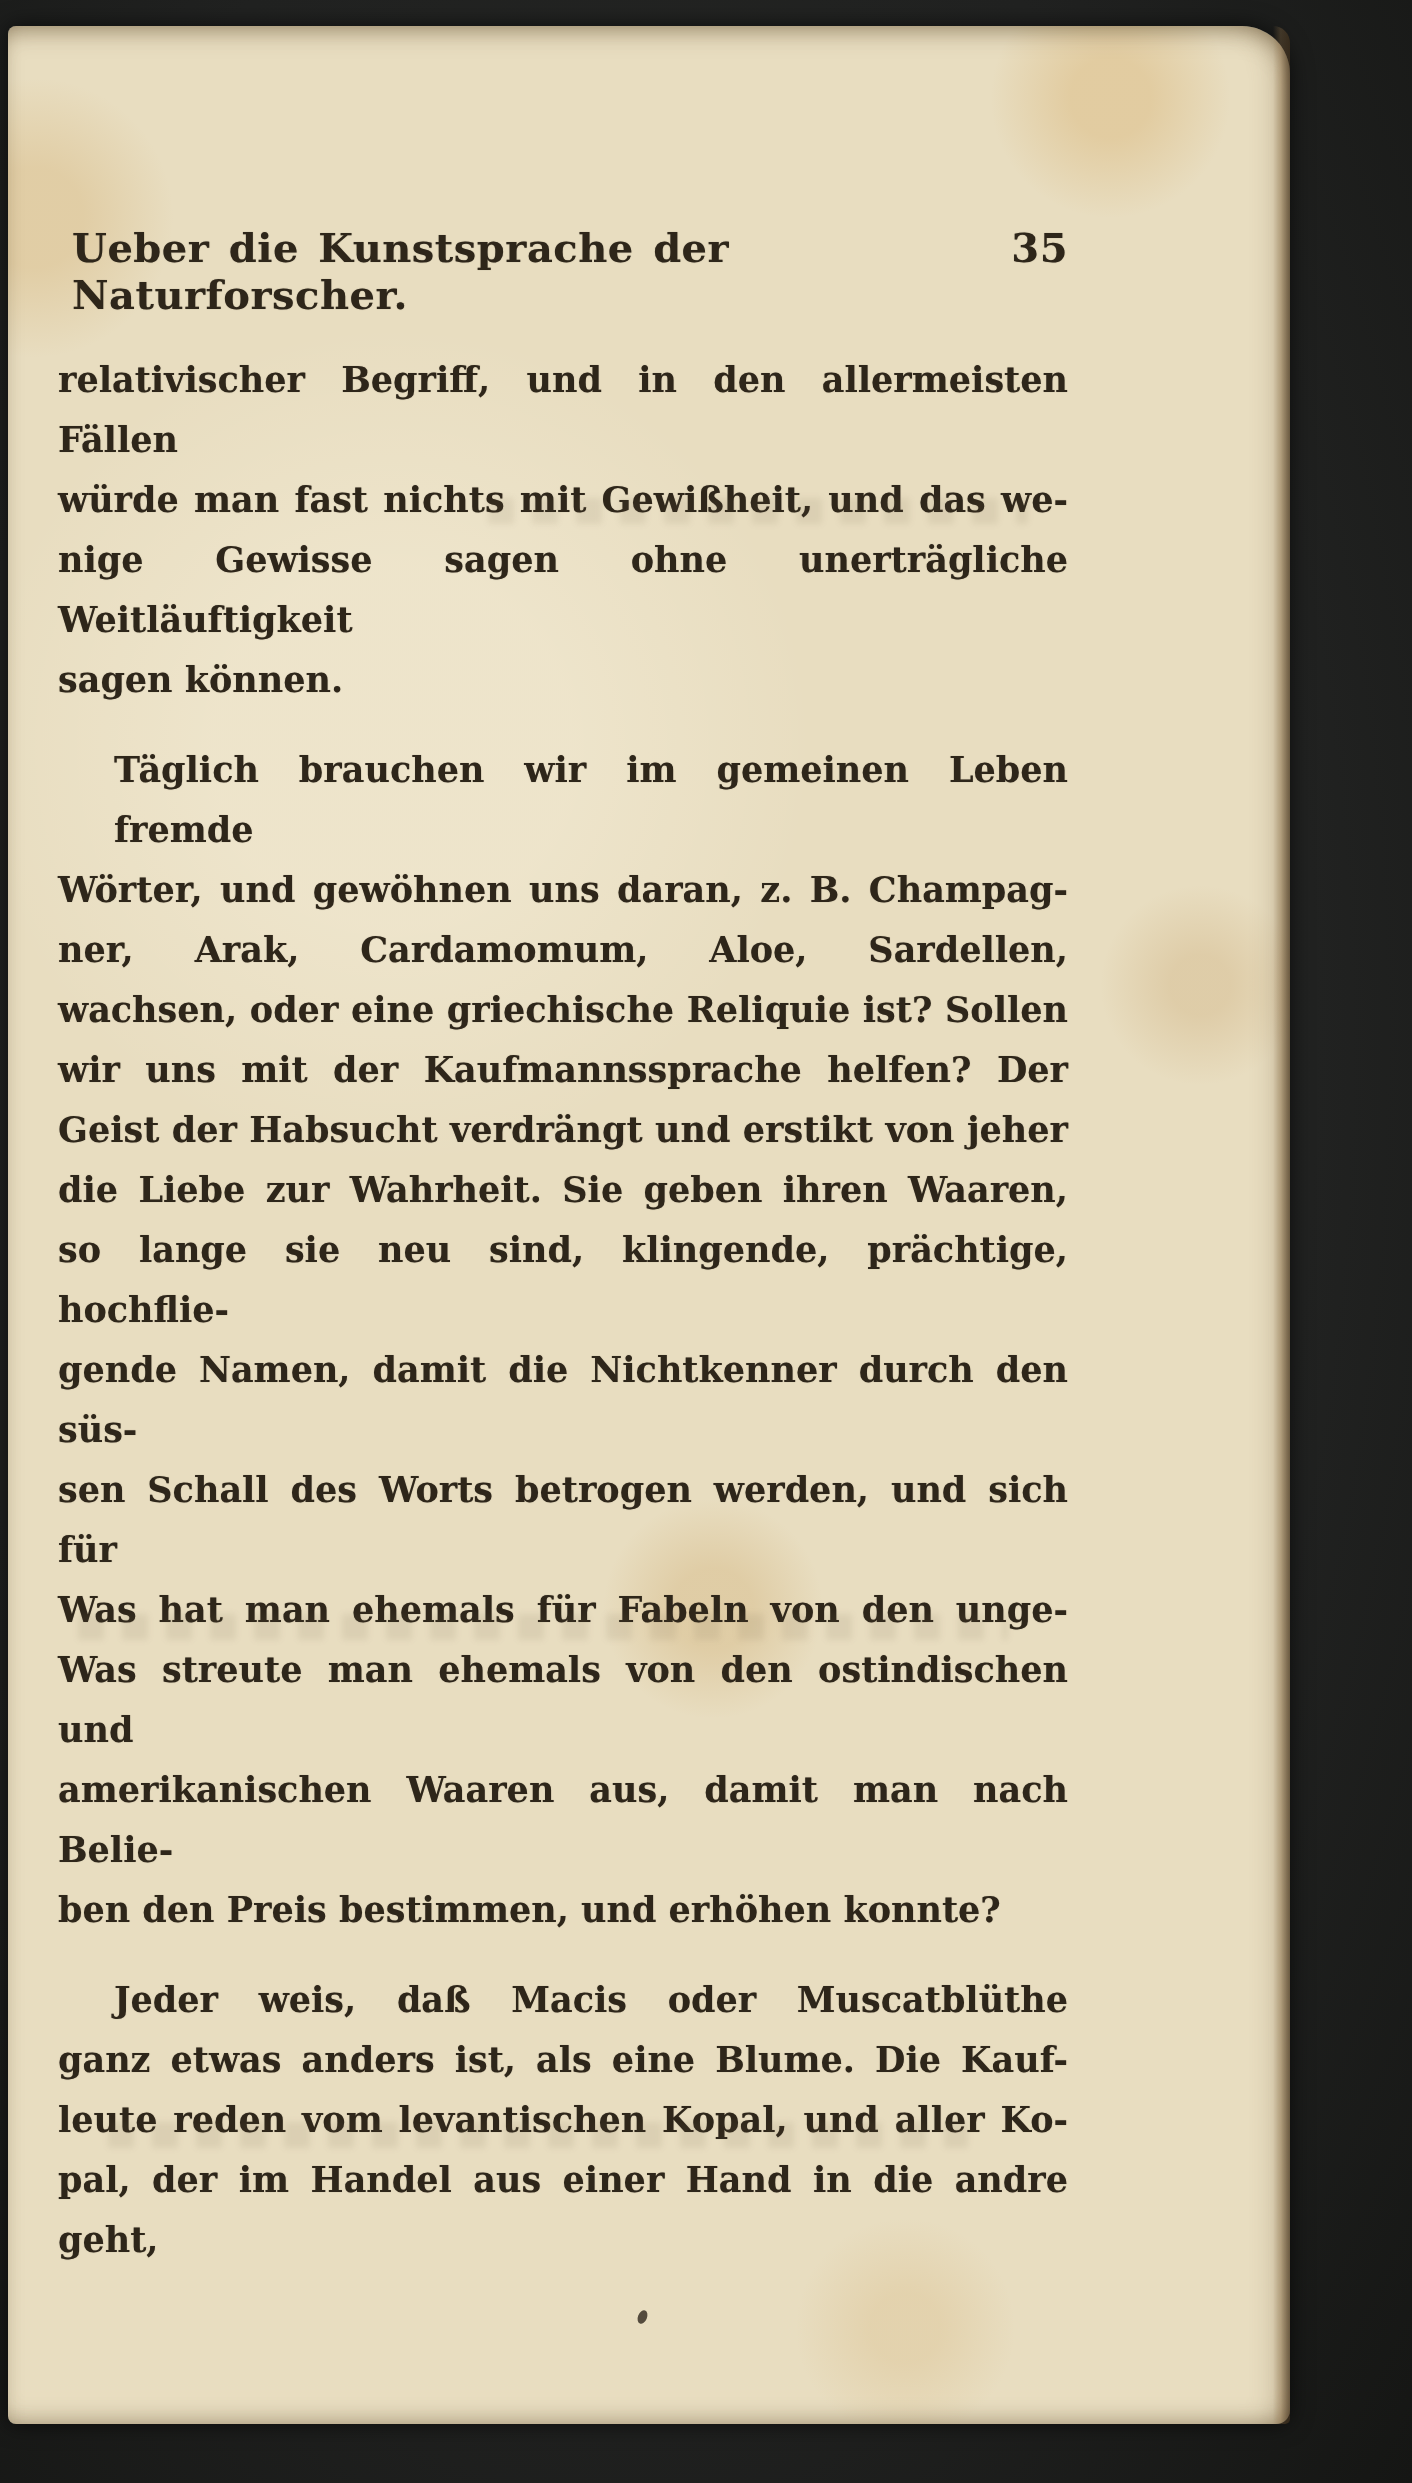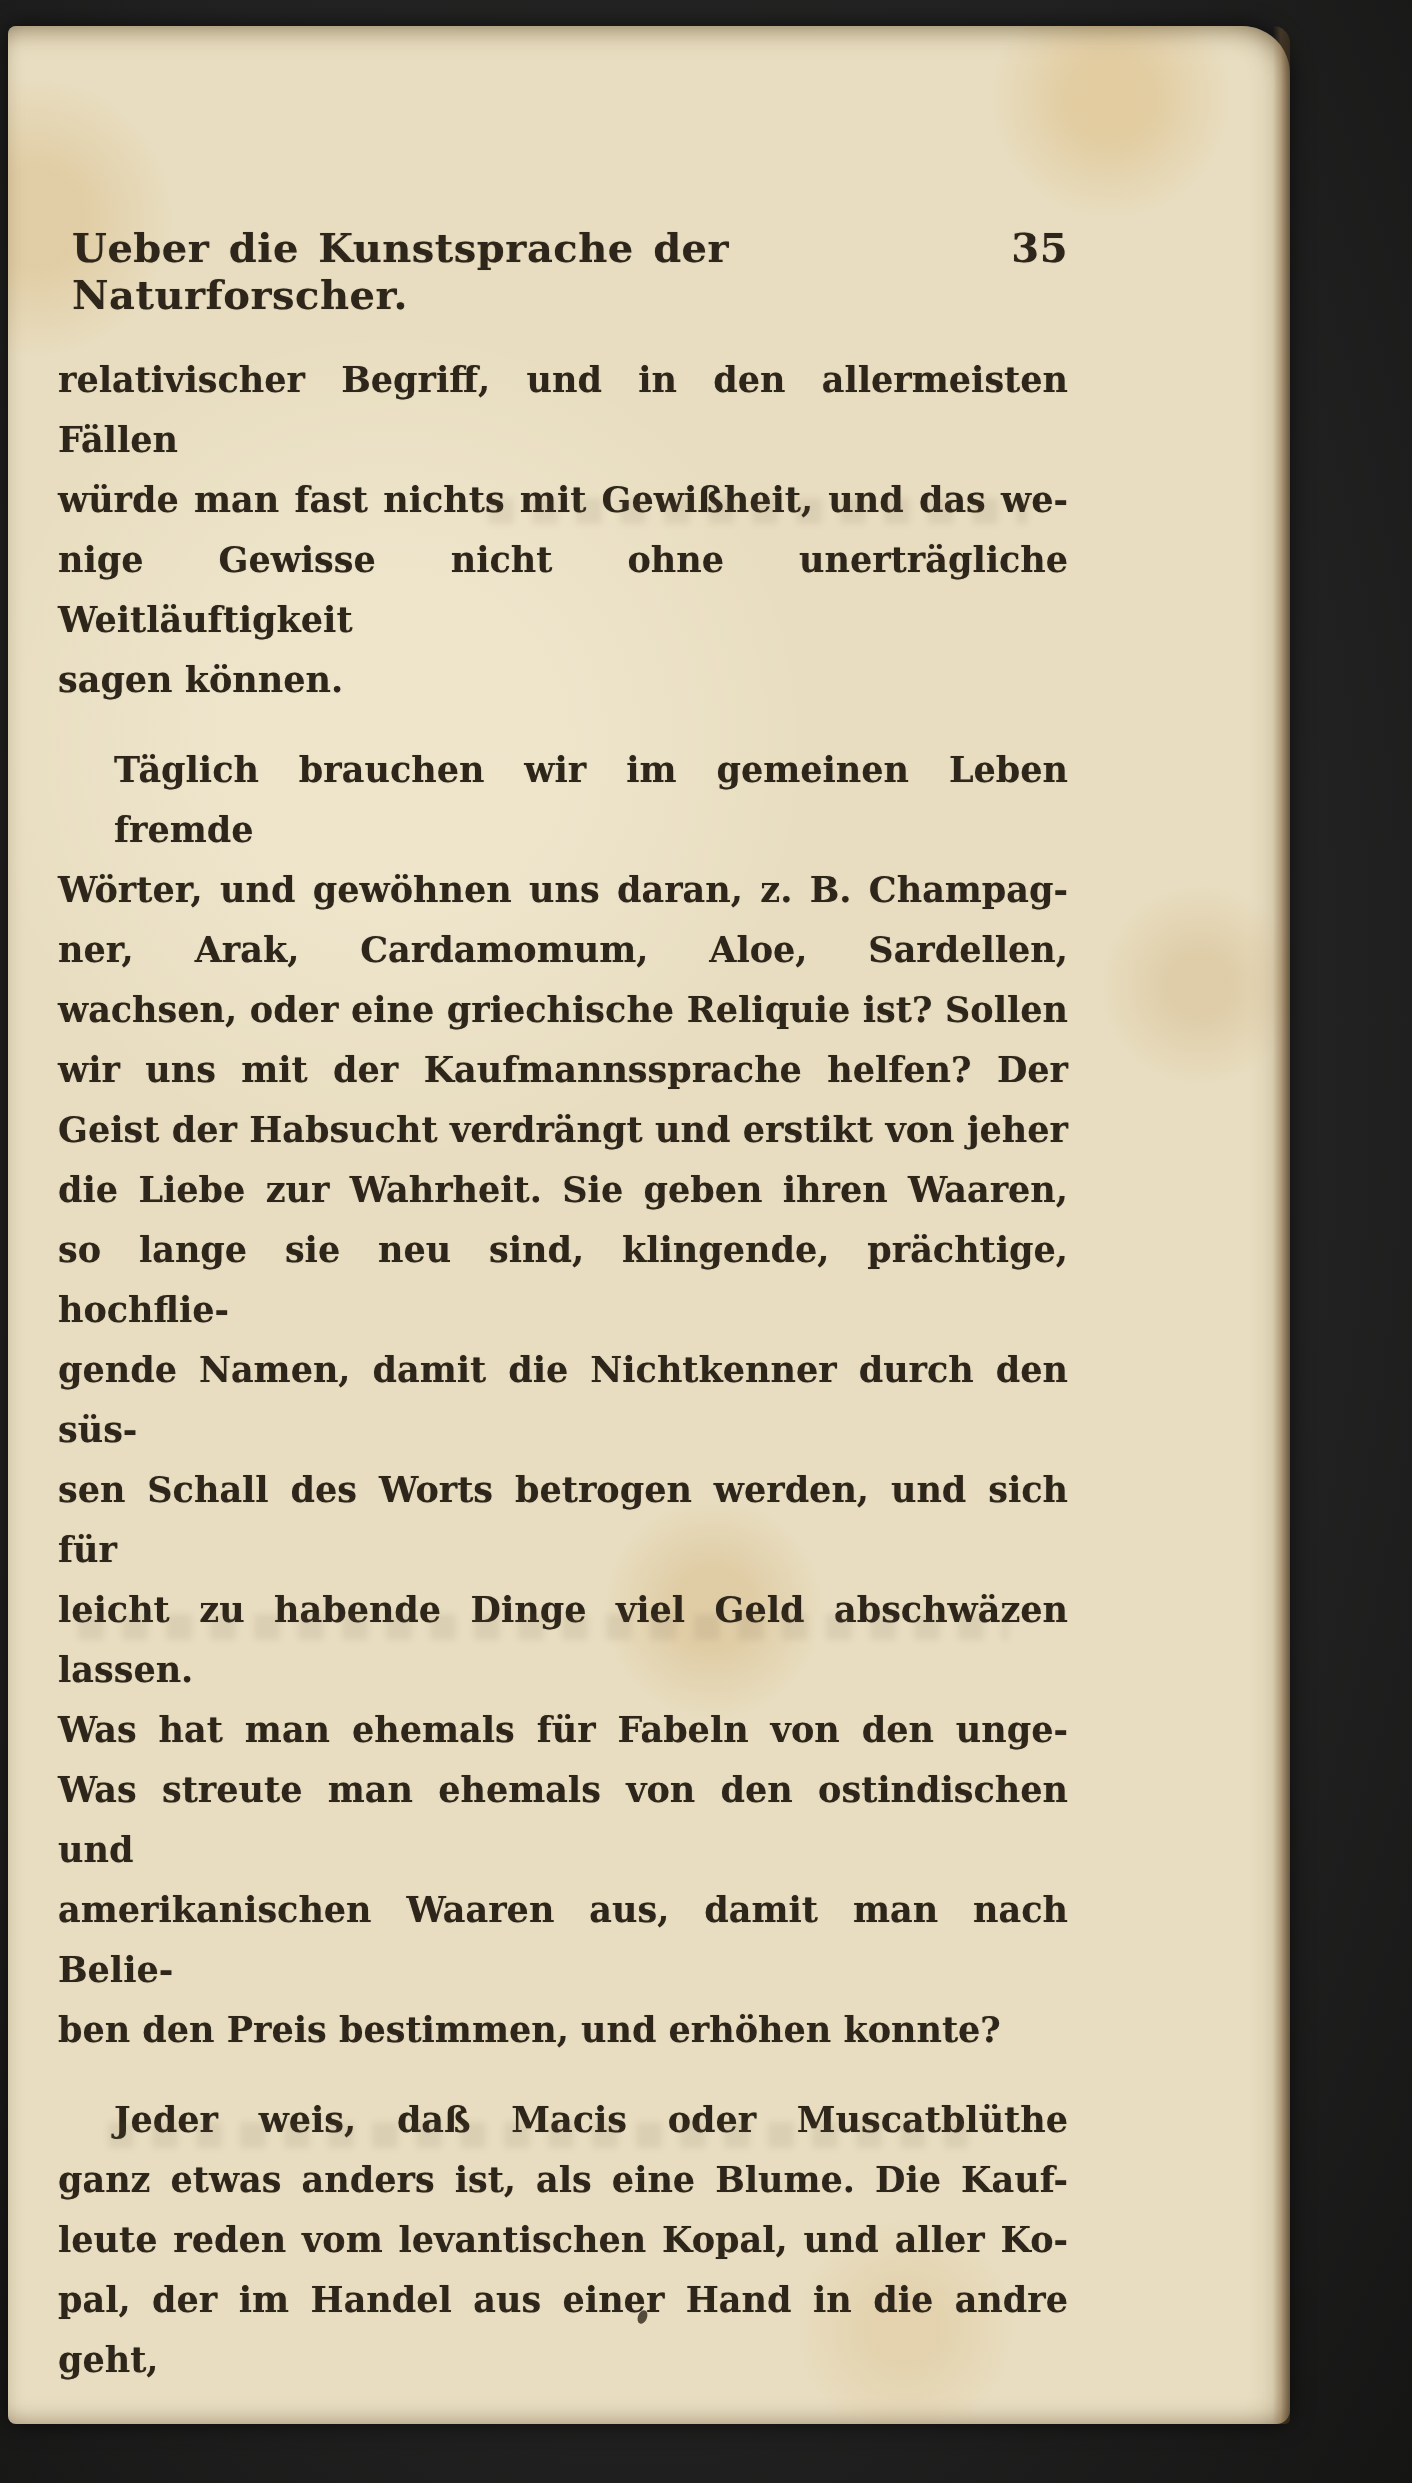--- a/index.html
+++ b/index.html
@@ -99,35 +99,34 @@
 
     <div class="header">
       <span>Ueber die Kunstsprache der Naturforscher.</span>
       <span class="folio">35</span>
     </div>
 
     <div id="paragraphs">
         <div class="para">
           <div class="line first">relativischer Begriff, und in den allermeisten Fällen</div>
           <div class="line">würde man fast nichts mit Gewißheit, und das we-</div>
-          <div class="line">nige Gewisse nicht ohne unerträgliche Weitläuftigkeit</div>
+          <div class="line">nige Gewisse sagen ohne unerträgliche Weitläuftigkeit</div>
           <div class="line last">sagen können.</div>
         </div>
         <div class="para indent">
           <div class="line first">Täglich brauchen wir im gemeinen Leben fremde</div>
           <div class="line">Wörter, und gewöhnen uns daran, z. B. Champag-</div>
           <div class="line">ner, Arak, Cardamomum, Aloe, Sardellen,</div>
           <div class="line">wachsen, oder eine griechische Reliquie ist? Sollen</div>
           <div class="line">wir uns mit der Kaufmannssprache helfen? Der</div>
           <div class="line">Geist der Habsucht verdrängt und erstikt von jeher</div>
           <div class="line">die Liebe zur Wahrheit. Sie geben ihren Waaren,</div>
           <div class="line">so lange sie neu sind, klingende, prächtige, hochflie-</div>
           <div class="line">gende Namen, damit die Nichtkenner durch den süs-</div>
           <div class="line">sen Schall des Worts betrogen werden, und sich für</div>
-          <div class="line">leicht zu habende Dinge viel Geld abschwäzen lassen.</div>
           <div class="line">Was hat man ehemals für Fabeln von den unge-</div>
           <div class="line">Was streute man ehemals von den ostindischen und</div>
           <div class="line">amerikanischen Waaren aus, damit man nach Belie-</div>
           <div class="line last">ben den Preis bestimmen, und erhöhen konnte?</div>
         </div>
         <div class="para indent">
           <div class="line first">Jeder weis, daß Macis oder Muscatblüthe</div>
           <div class="line">ganz etwas anders ist, als eine Blume. Die Kauf-</div>
           <div class="line">leute reden vom levantischen Kopal, und aller Ko-</div>
           <div class="line">pal, der im Handel aus einer Hand in die andre geht,</div>

